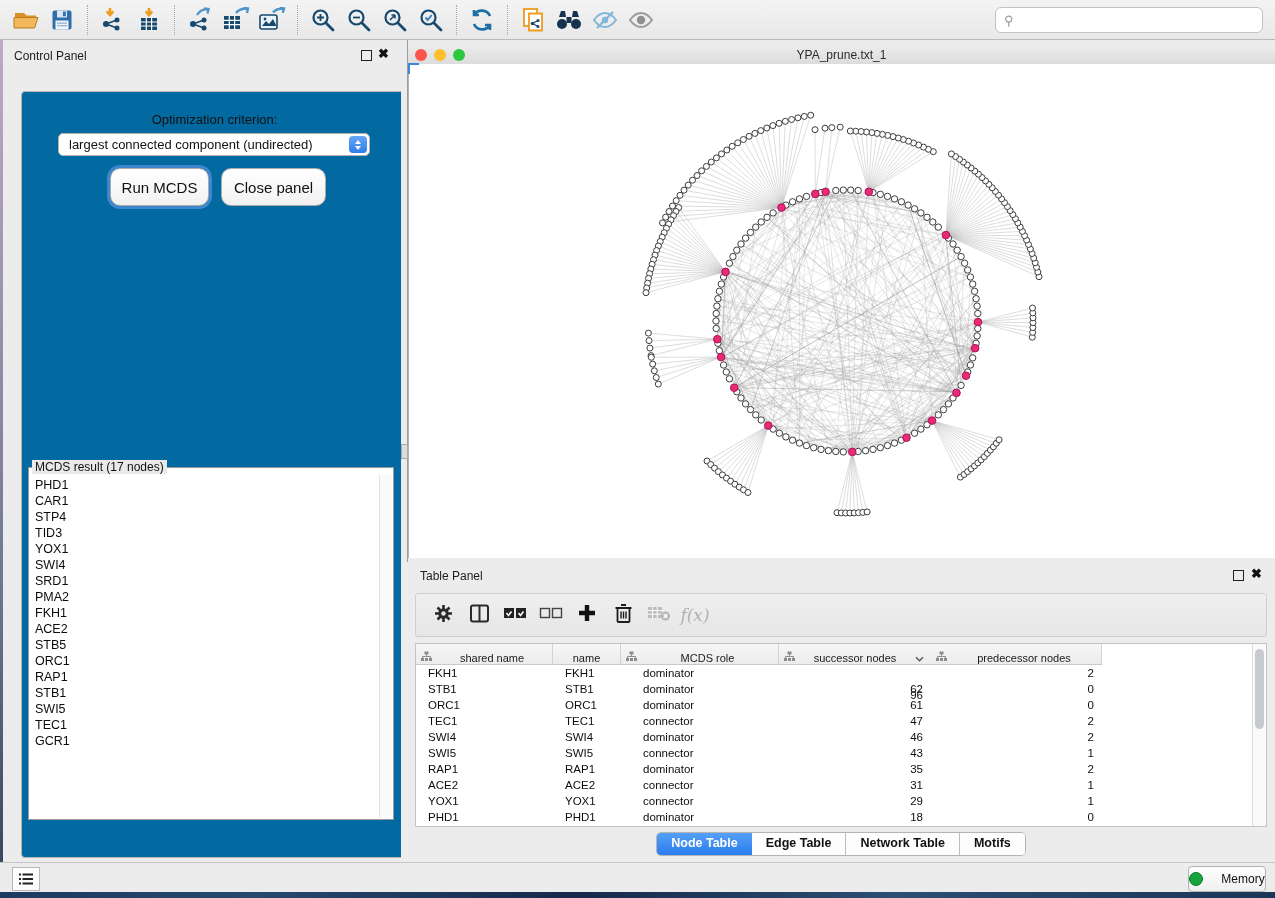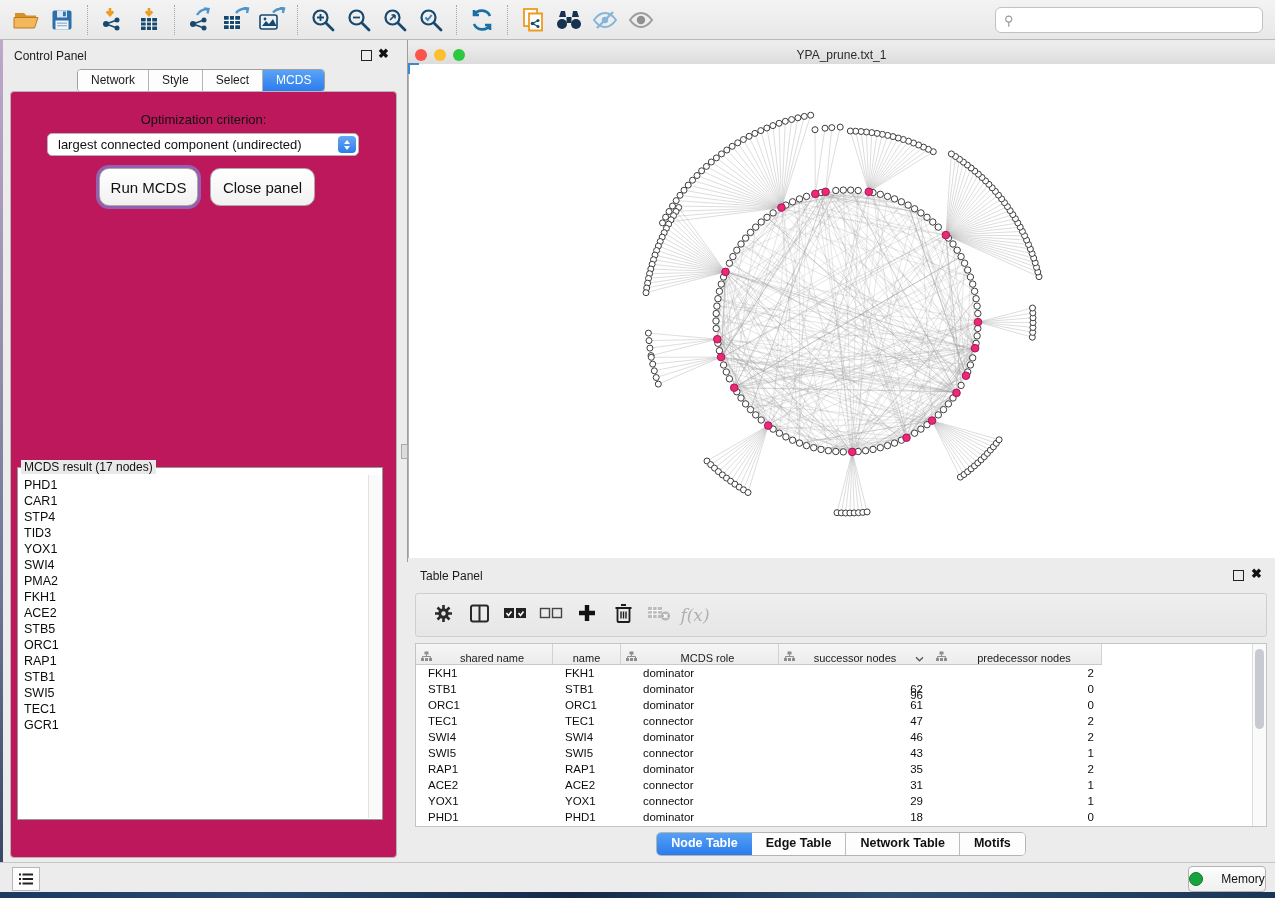--- a/index.html
+++ b/index.html
@@ -21,21 +21,21 @@
   .search-box input{border:none;outline:none;flex:1;font-size:12px;font-family:"Liberation Sans",sans-serif;background:transparent}
   
   .control-panel{position:absolute;left:3px;top:40px;width:398px;height:822px;background:#ececec}
   .cp-title{position:absolute;left:11px;top:9px;font-size:12px;color:#1c1c1c}
   .panel-float{position:absolute;top:10px;width:9px;height:9px;border:1.5px solid #222}
   .panel-close{position:absolute;top:7px;font-size:13px;font-weight:bold;color:#111;line-height:13px}
   .cp-tabs{position:absolute;left:74px;top:29px;display:flex;border:1px solid #9f9f9f;border-radius:4px;background:#fff;overflow:hidden;height:21px}
   .cp-tab{font-size:12px;color:#1b1b1b;padding:3px 13px 0;border-right:1px solid #b5b5b5;background:#fdfdfd}
   .cp-tab:last-child{border-right:none}
   .cp-tab.active{background:linear-gradient(#5aa3f7,#2c7ced);color:#fff;border-right:none}
-  .cp-content{position:absolute;left:7px;top:51px;width:385px;height:765px;background:#be185d;
+  .cp-content{position:absolute;left:18px;top:51px;width:385px;height:765px;background:#0369a1;
     border:1px solid #b6b6b6;border-radius:4px}
   .opt-label{position:absolute;left:0;top:20px;width:100%;text-align:center;font-size:13px;color:#111}
   .mcds-select{position:absolute;left:36px;top:41px;width:312px;height:23px;background:#fff;border:1px solid #b3b3b3;
     border-radius:5px;display:flex;align-items:center;font-size:13px;color:#111;box-sizing:border-box;padding-left:10px}
   .sel-stepper{position:absolute;right:2px;top:2px;width:18px;height:17px;border-radius:4px;
     background:linear-gradient(#66a8f8,#2d7ce9);display:flex;flex-direction:column;align-items:center;justify-content:center;gap:2px}
   .tri-up{width:0;height:0;border-left:3.5px solid transparent;border-right:3.5px solid transparent;border-bottom:4px solid #fff}
   .tri-dn{width:0;height:0;border-left:3.5px solid transparent;border-right:3.5px solid transparent;border-top:4px solid #fff}
   .btn{position:absolute;height:38px;background:linear-gradient(#ffffff,#f1f1f1);border:1px solid #ababab;border-radius:10px;
     font-size:15px;color:#111;display:flex;align-items:center;justify-content:center;box-sizing:border-box}
@@ -258,46 +258,41 @@
     <span style="color:#9a9a9a;font-size:13px;line-height:13px">⚲</span>
     <input type="text" placeholder="" style="">
   </div>
 
   <div class="left-strip"></div>
 
   <div class="control-panel">
     <div class="cp-title">Control Panel</div>
     <div class="panel-float" style="right:29px"></div>
     <div class="panel-close" style="right:12px">✖</div>
-    <div class="cp-tabs" id="cp-tabs">
-        <div class="cp-tab">Network</div>
-        <div class="cp-tab">Style</div>
-        <div class="cp-tab">Select</div>
-        <div class="cp-tab active">MCDS</div>
-      </div>
     <div class="cp-content">
       <div class="opt-label">Optimization criterion:</div>
       <div class="mcds-select">
         <span>largest connected component (undirected)</span>
         <span class="sel-stepper">
             <span class="tri-up"></span>
             <span class="tri-dn"></span>
           </span>
       </div>
       <div class="btn focus run-btn">Run MCDS</div>
       <div class="btn closep-btn">Close panel</div>
       <fieldset class="mcds-fieldset">
         <legend>MCDS result (17 nodes)</legend>
         <div class="mcds-list" id="mcds-list">
             <div class="mcds-item">PHD1</div>
             <div class="mcds-item">CAR1</div>
             <div class="mcds-item">STP4</div>
             <div class="mcds-item">TID3</div>
             <div class="mcds-item">YOX1</div>
             <div class="mcds-item">SWI4</div>
+            <div class="mcds-item">SRD1</div>
             <div class="mcds-item">PMA2</div>
             <div class="mcds-item">FKH1</div>
             <div class="mcds-item">ACE2</div>
             <div class="mcds-item">STB5</div>
             <div class="mcds-item">ORC1</div>
             <div class="mcds-item">RAP1</div>
             <div class="mcds-item">STB1</div>
             <div class="mcds-item">SWI5</div>
             <div class="mcds-item">TEC1</div>
             <div class="mcds-item">GCR1</div>

